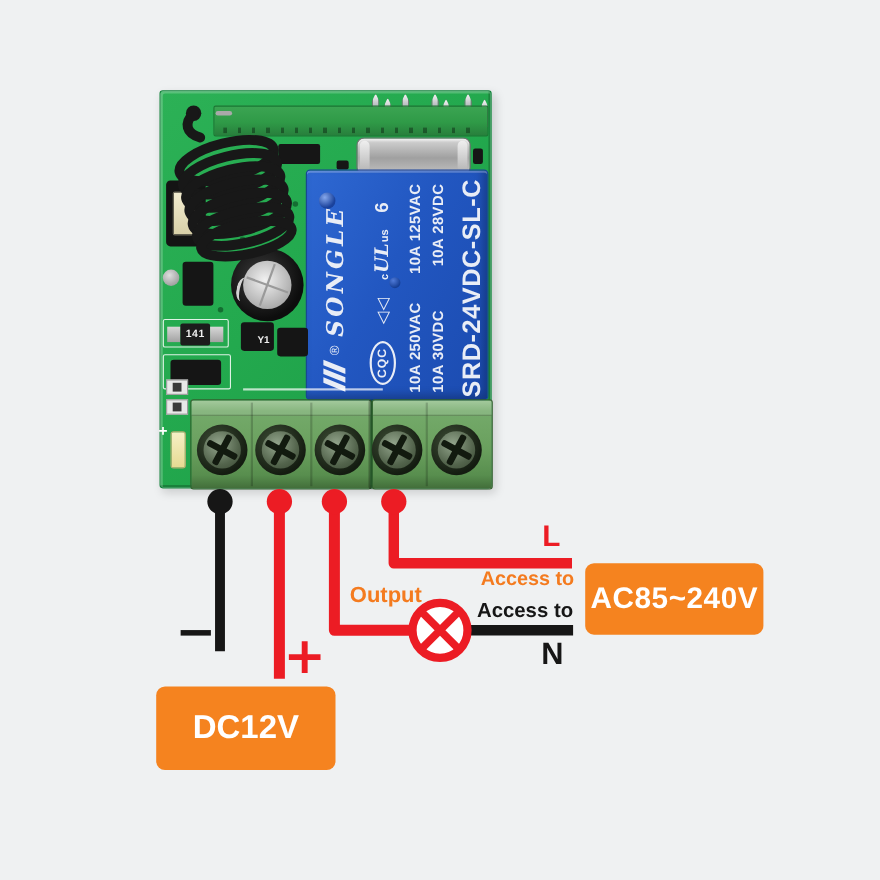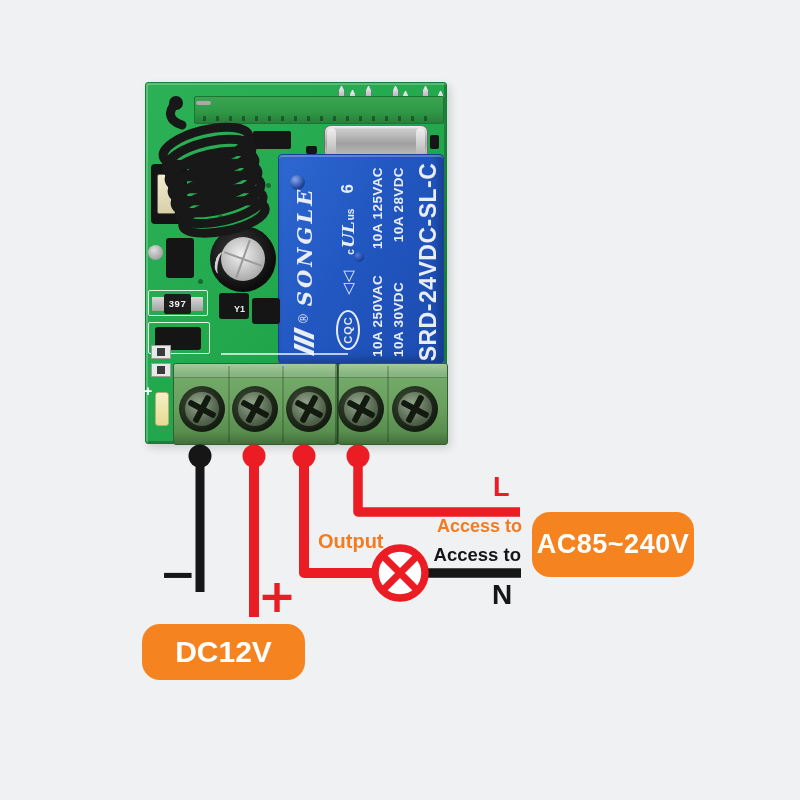--- a/index.html
+++ b/index.html
@@ -114,23 +114,23 @@
 
   
   .overlay{position:absolute;left:0;top:0;width:800px;height:800px;pointer-events:none;}
   .lbl{position:absolute;white-space:nowrap;}
   .lbl-output{left:318px;top:530px;font-size:20px;font-weight:600;color:#f47b1f;}
   .lbl-access-live{left:430px;top:516px;width:92px;text-align:right;font-size:18px;font-weight:600;color:#f47b1f;}
   .lbl-access-n{left:428px;top:544px;width:93px;text-align:right;font-size:18.5px;font-weight:600;color:#161616;}
   .lbl-L{left:493px;top:472px;font-size:27px;font-weight:600;color:#ec1c24;}
   .lbl-N{left:492px;top:579px;font-size:28px;font-weight:600;color:#161616;}
   .lbl-load{left:337px;top:612px;font-size:20px;font-weight:500;color:#161616;}
-  .supply-box{position:absolute;border-radius:18px;background:#f5831f;display:flex;
+  .supply-box{position:absolute;border-radius:8px;background:#f5831f;display:flex;
        align-items:center;justify-content:center;color:#fff;font-weight:600;}
-  .box-dc{left:142px;top:624px;width:163px;height:56px;font-size:30px;}
+  .box-dc{left:142px;top:624px;width:163px;height:76px;font-size:30px;}
   .box-ac{left:532px;top:512px;width:162px;height:65px;font-size:27px;letter-spacing:.5px;}
 </style>
 </head>
 <body>
 
 <div class="stage">
 
   <div class="pcb">
 
     <div class="pin" style="left:192px;top:2px;"></div>
@@ -193,21 +193,21 @@
     <div class="transistor" style="left:20px;top:155px;width:28px;height:40px;"></div>
     <div class="metal-via"></div>
 
     <div class="cap-body">
       <div class="cap-top"></div>
       <div class="cap-mark"></div>
     </div>
 
     <div class="silk-box" style="left:2px;top:207px;width:60px;height:26px;">
       <div class="res-cap" style="left:3px;"></div>
-      <div class="res-body">397</div>
+      <div class="res-body">141</div>
       <div class="res-cap" style="left:42px;"></div>
     </div>
 
     <div class="silk-box" style="left:2px;top:239px;width:62px;height:32px;">
       <div class="transistor" style="left:6px;top:4px;width:46px;height:23px;"></div>
     </div>
 
     <div class="transistor" style="left:73px;top:210px;width:30px;height:26px;"></div>
     <div class="transistor" style="left:106px;top:215px;width:28px;height:26px;"></div>
     <div class="y1-label">Y1</div>

